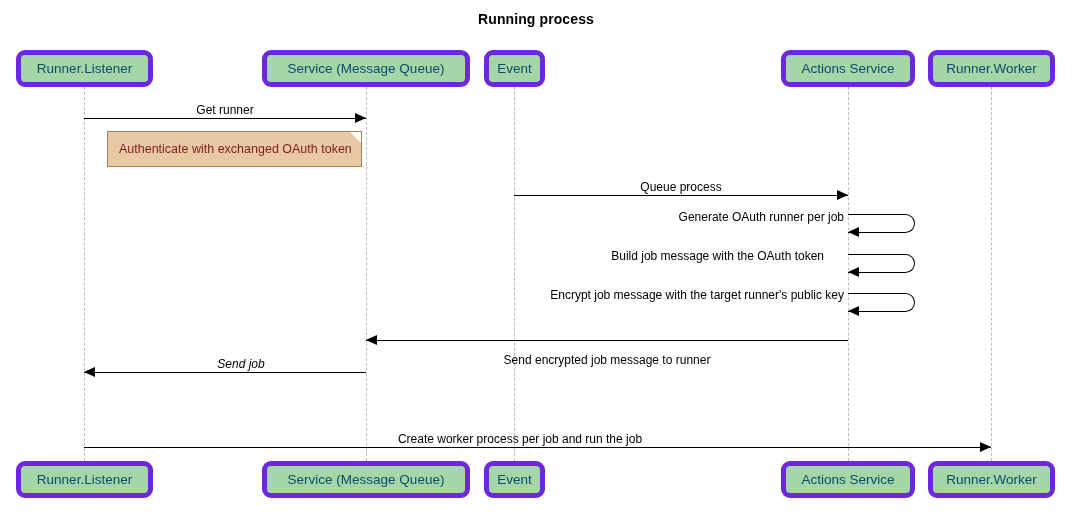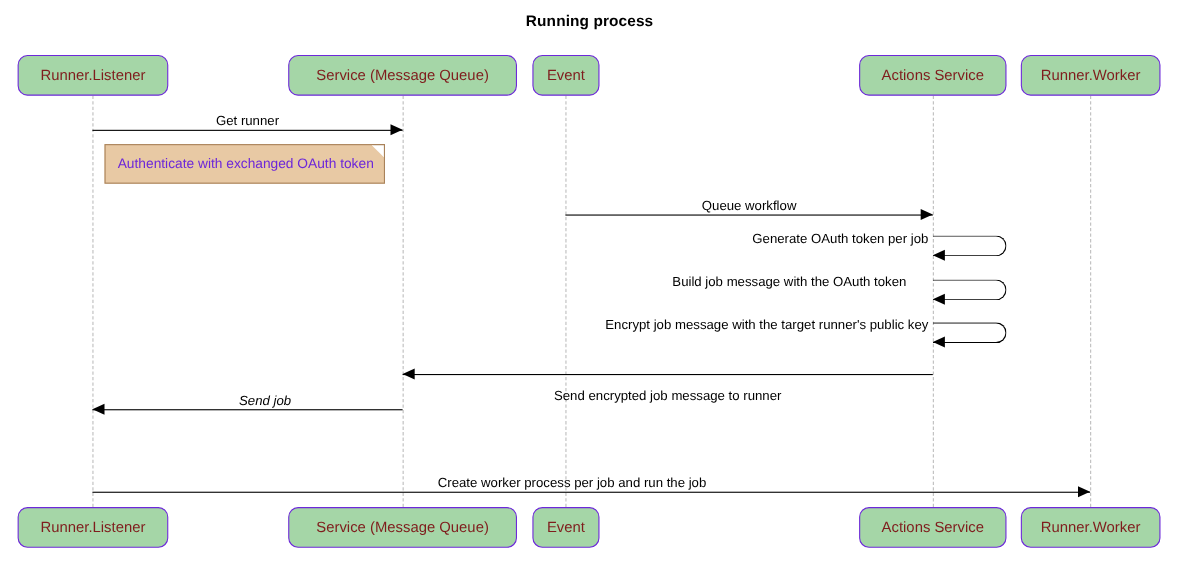--- a/index.html
+++ b/index.html
@@ -25,27 +25,27 @@
     font-weight: bold;
     color: #000000;
     letter-spacing: 0.1px;
   }
   
   .participant {
     position: absolute;
     height: 37px;
     box-sizing: border-box;
     background: #a5d6a7;
-    border: 1px solid #6d28d9;
+    border: 5px solid #6d28d9;
     border-radius: 9px;
     display: flex;
     align-items: center;
     justify-content: center;
     font-size: 13.5px;
-    color: #7f1d1d;
+    color: #0c4a6e;
     white-space: nowrap;
   }
   
   .lifeline {
     position: absolute;
     width: 0;
     border-left: 1px dashed #bdbdbd;
   }
   
   .msg {
@@ -92,23 +92,24 @@
   }
   
   .note {
     position: absolute;
     box-sizing: border-box;
     background: #e8c9a4;
     border: 1px solid #a9825a;
     display: flex;
     align-items: center;
     font-size: 12.5px;
-    color: #6d28d9;
+    color: #7f1d1d;
     white-space: nowrap;
     padding-left: 11px;
+    margin-left: 12px;
   }
   .note-fold-edge {
     position: absolute;
     top: -1px;
     right: -1px;
     width: 0;
     height: 0;
     border-left: 12px solid transparent;
     border-top: 12px solid #a9825a;
   }
@@ -150,25 +151,25 @@
   <div class="msg-label" style="left:225px; top:103px;">Get runner</div>
   <div class="msg" style="left:84px; top:118px; width:282px;"></div>
   <div class="arrowhead right" style="left:355px; top:113px;"></div>
 
   <div class="note" style="left:95px; top:131px; width:255px; height:36px;">
     <span>Authenticate with exchanged OAuth token</span>
     <span class="note-fold-edge"></span>
     <span class="note-fold-inner"></span>
   </div>
 
-  <div class="msg-label" style="left:681px; top:180px;">Queue workflow</div>
+  <div class="msg-label" style="left:681px; top:180px;">Queue process</div>
   <div class="msg" style="left:514px; top:195px; width:334px;"></div>
   <div class="arrowhead right" style="left:837px; top:190px;"></div>
 
-  <div class="selfloop-label" style="left:844px; top:210px;">Generate OAuth token per job</div>
+  <div class="selfloop-label" style="left:844px; top:210px;">Generate OAuth runner per job</div>
   <div class="selfloop" style="left:848px; top:214px; width:67px; height:19px;"></div>
   <div class="arrowhead left" style="left:848px; top:227px;"></div>
 
   <div class="selfloop-label" style="left:824px; top:249px;">Build job message with the OAuth token</div>
   <div class="selfloop" style="left:848px; top:254px; width:67px; height:19px;"></div>
   <div class="arrowhead left" style="left:848px; top:267px;"></div>
 
   <div class="selfloop-label" style="left:844px; top:288px;">Encrypt job message with the target runner's public key</div>
   <div class="selfloop" style="left:848px; top:293px; width:67px; height:19px;"></div>
   <div class="arrowhead left" style="left:848px; top:306px;"></div>

